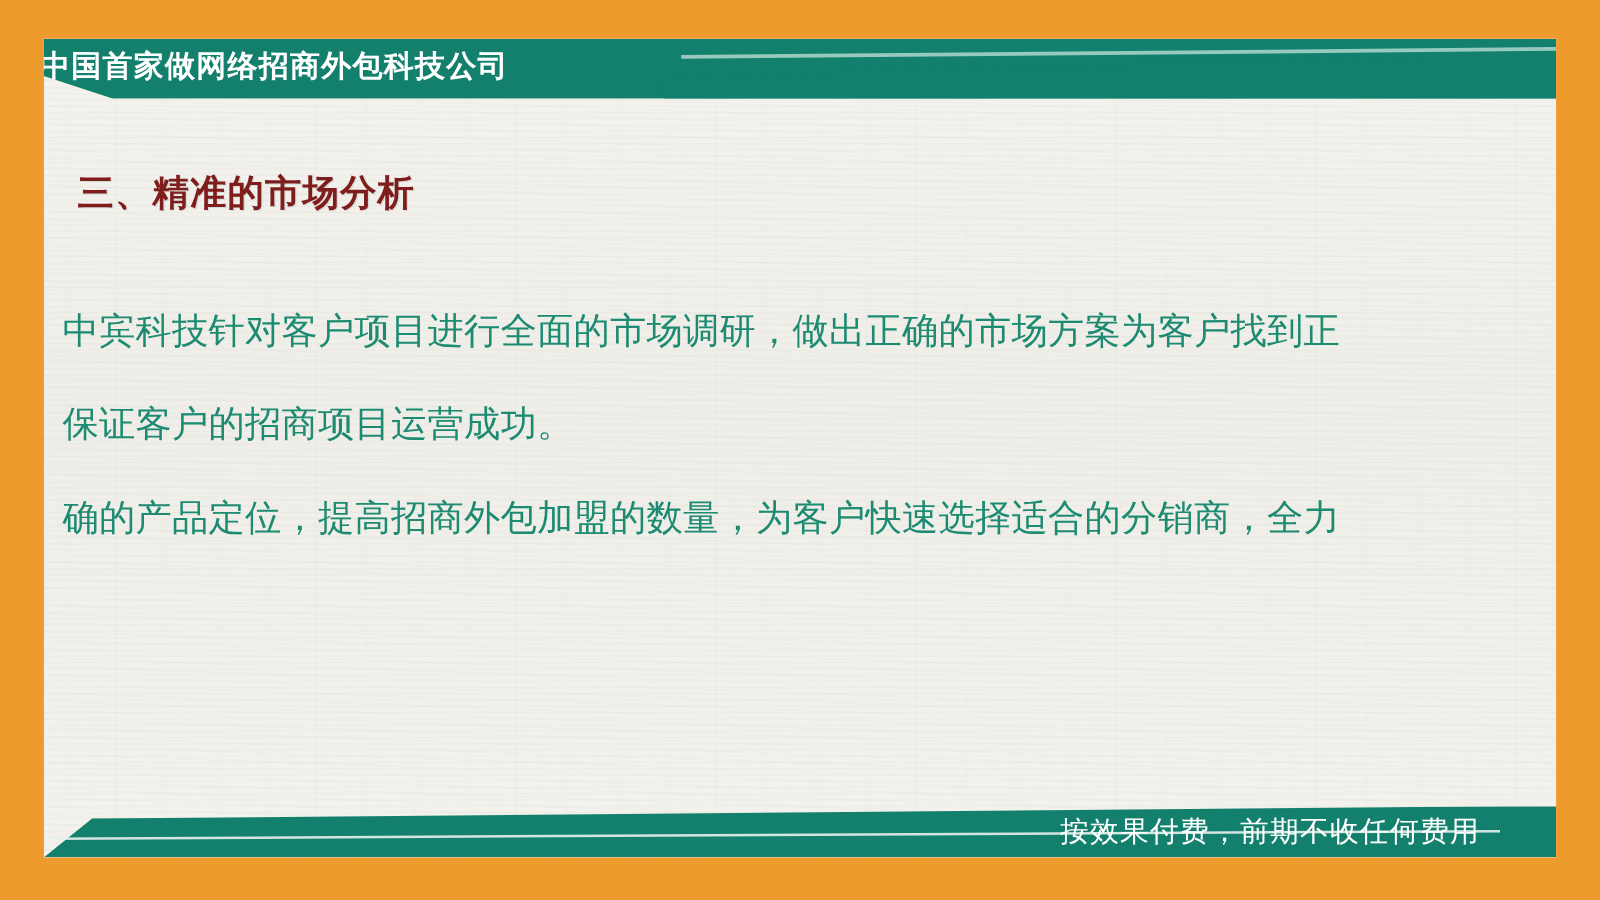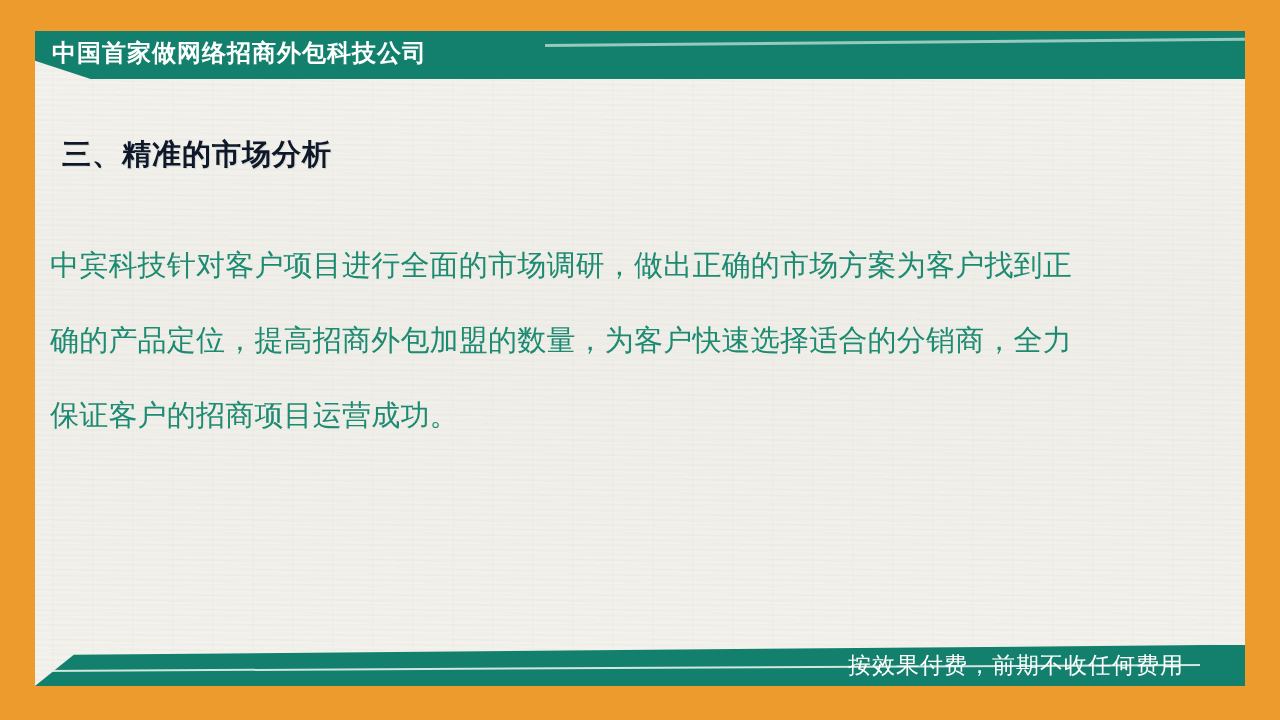--- a/index.html
+++ b/index.html
@@ -90,38 +90,38 @@
     top: 44px;
     width: 700px;
     height: 3px;
     background: #9fcdc2;
     transform: rotate(-0.52deg);
     transform-origin: left center;
     opacity: .95;
   }
   .top-banner-title {
     position: absolute;
-    left: 52px;
+    left: 32px;
     top: 37px;
     color: #ffffff;
     font-size: 24px;
     font-weight: bold;
     letter-spacing: 1px;
     font-family: "DejaVu Sans", "Liberation Sans", sans-serif;
     white-space: nowrap;
   }
 
   
   .section-heading {
     position: absolute;
     left: 62px;
     top: 135px;
     font-size: 29px;
     font-weight: bold;
-    color: #0f172a;
+    color: #7f1d1d;
     letter-spacing: 1px;
     font-family: "DejaVu Sans", "Liberation Sans", sans-serif;
     white-space: nowrap;
     text-shadow: 1px 1px 0 rgba(120,150,140,0.22);
   }
 
   
   .body-text {
     position: absolute;
     left: 50px;
@@ -185,22 +185,22 @@
 
   <div class="top-banner"></div>
   <div class="top-banner-slope"></div>
   <div class="top-banner-rule"></div>
   <div class="top-banner-title">中国首家做网络招商外包科技公司</div>
 
   <div class="section-heading">三、精准的市场分析</div>
 
   <div class="body-text">
     <p>中宾科技针对客户项目进行全面的市场调研，做出正确的市场方案为客户找到正</p>
+    <p>保证客户的招商项目运营成功。</p>
     <p>确的产品定位，提高招商外包加盟的数量，为客户快速选择适合的分销商，全力</p>
-    <p>保证客户的招商项目运营成功。</p>
   </div>
 
   <div class="bottom-banner"></div>
   <div class="bottom-banner-rule"></div>
   <div class="bottom-banner-text">按效果付费，前期不收任何费用</div>
 
   <div class="frame-left"></div>
   <div class="frame-right"></div>
   <div class="frame-top"></div>
   <div class="frame-bottom"></div>

